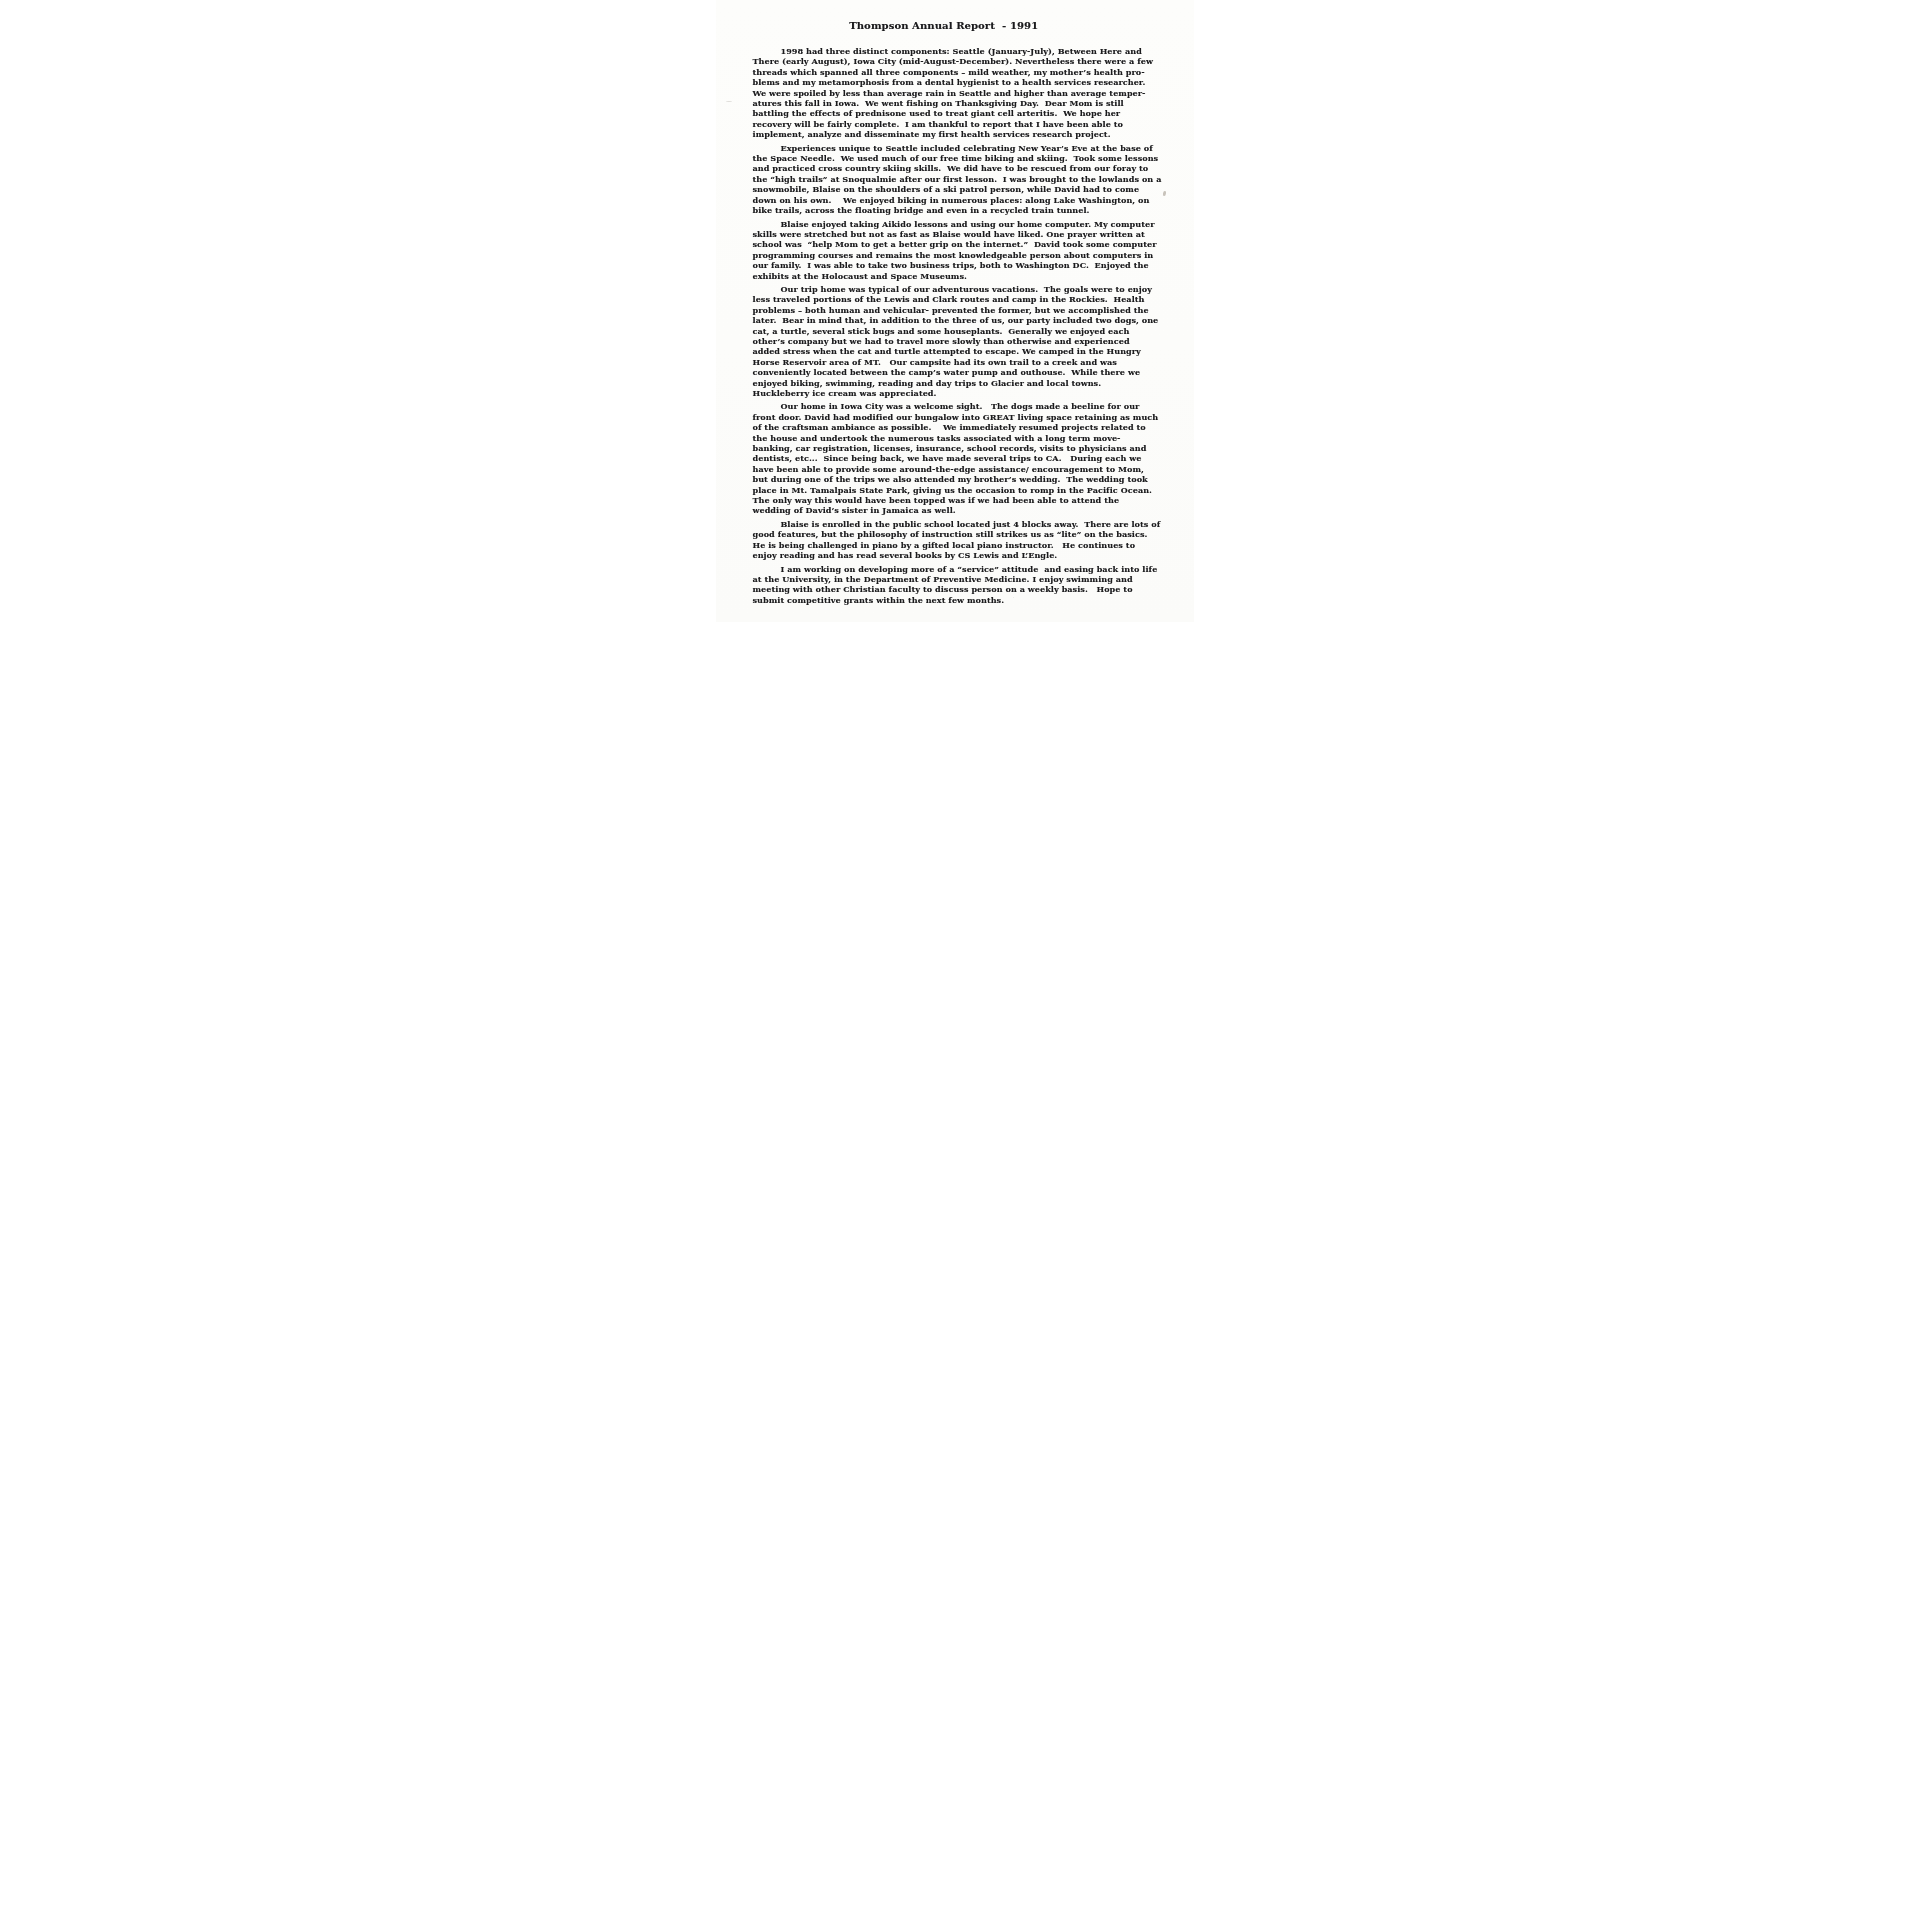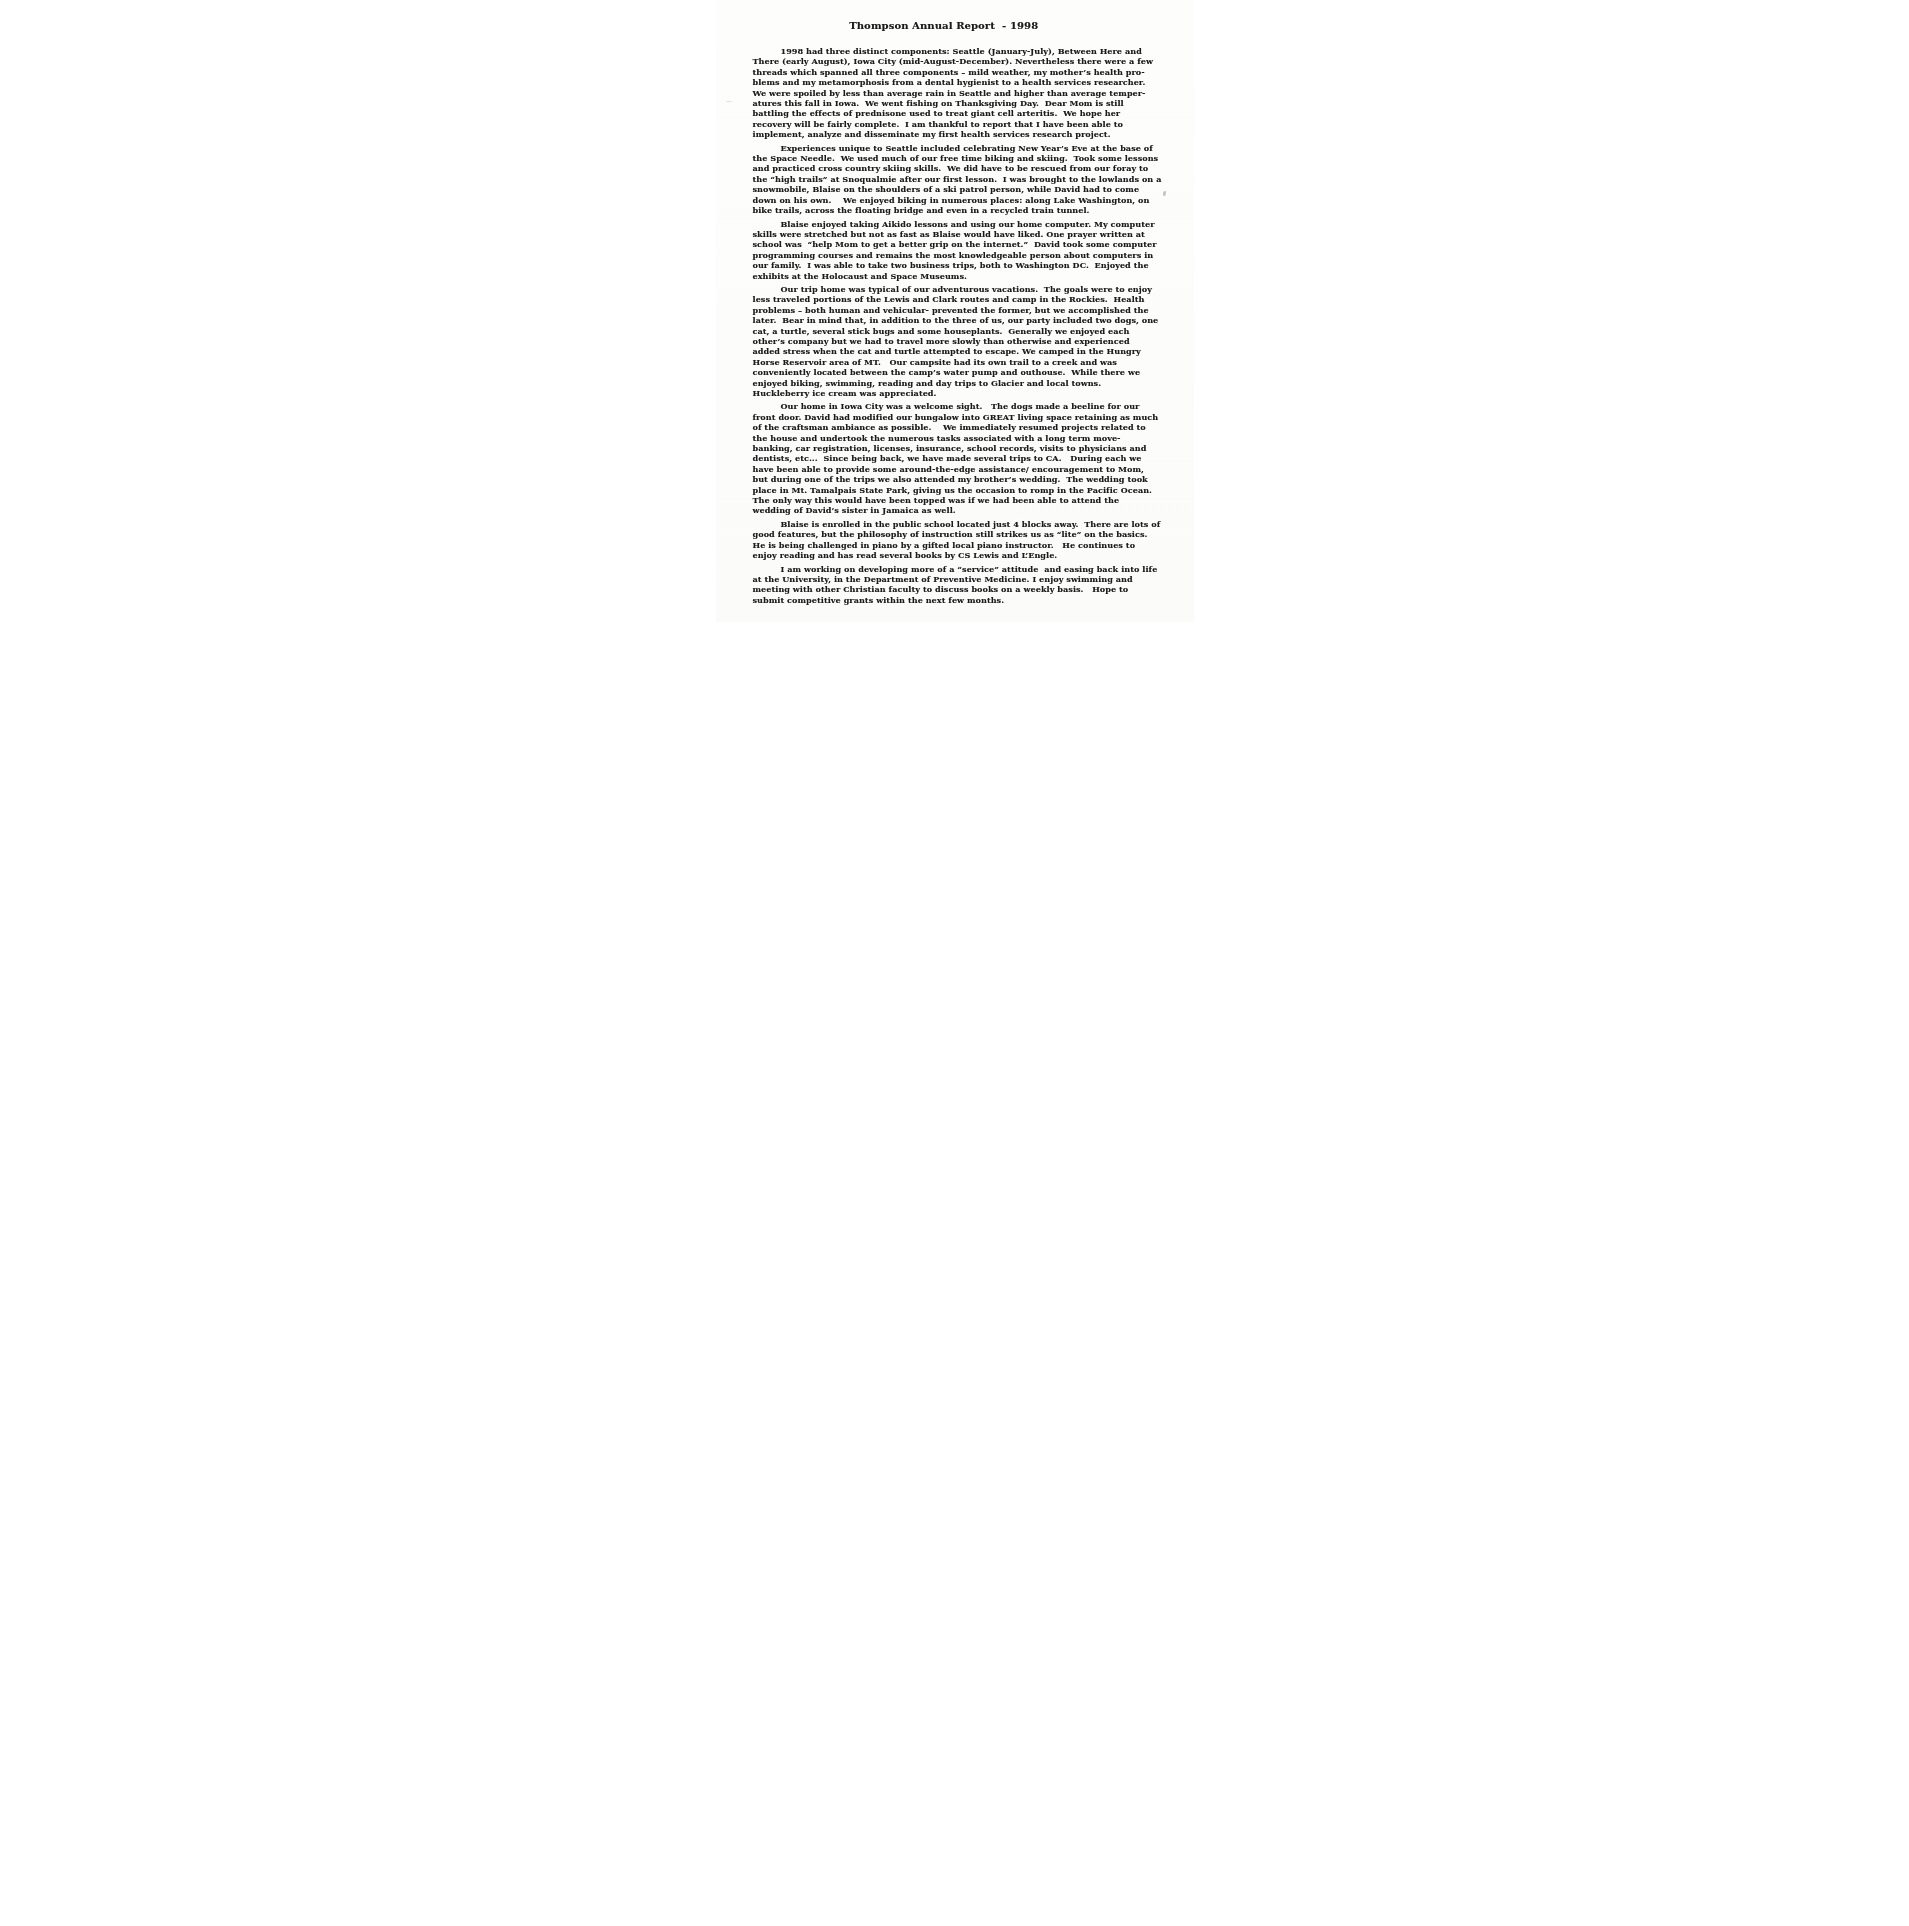--- a/index.html
+++ b/index.html
@@ -53,21 +53,21 @@
   }
   .artifact-1 { left: 447px; top: 191px; width: 2.7px; height: 5px; background: #b7b0a6; opacity: 0.75; transform: rotate(12deg); }
   .artifact-2 { left: 10.8px;  top: 101px; width: 5.4px; height: 1.2px; background: #cfccc6; opacity: 0.6; }
   .artifact-3 { left: 228px; top: 582px; width: 1.5px; height: 1.5px; background: #d8d5cf; opacity: 0.7; }
   .artifact-4 { left: 297px; top: 597px; width: 1.2px; height: 1.2px; background: #dcd9d3; opacity: 0.6; }
 </style>
 </head>
 <body>
 
 <div class="page">
-  <div class="title">Thompson Annual Report  - 1998</div>
+  <div class="title">Thompson Annual Report  - 1991</div>
 
   <div class="content">
     <p class="para">1998 had three distinct components: Seattle (January-July), Between Here and
 There (early August), Iowa City (mid-August-December). Nevertheless there were a few
 threads which spanned all three components – mild weather, my mother’s health pro-
 blems and my metamorphosis from a dental hygienist to a health services researcher.
 We were spoiled by less than average rain in Seattle and higher than average temper-
 atures this fall in Iowa.  We went fishing on Thanksgiving Day.  Dear Mom is still
 battling the effects of prednisone used to treat giant cell arteritis.  We hope her
 recovery will be fairly complete.  I am thankful to report that I have been able to
@@ -106,21 +106,21 @@
 but during one of the trips we also attended my brother’s wedding.  The wedding took
 place in Mt. Tamalpais State Park, giving us the occasion to romp in the Pacific Ocean.
 The only way this would have been topped was if we had been able to attend the
 wedding of David’s sister in Jamaica as well.</p>
     <p class="para">Blaise is enrolled in the public school located just 4 blocks away.  There are lots of
 good features, but the philosophy of instruction still strikes us as “lite” on the basics.
 He is being challenged in piano by a gifted local piano instructor.   He continues to
 enjoy reading and has read several books by CS Lewis and L’Engle.</p>
     <p class="para">I am working on developing more of a “service” attitude  and easing back into life
 at the University, in the Department of Preventive Medicine. I enjoy swimming and
-meeting with other Christian faculty to discuss books on a weekly basis.   Hope to
+meeting with other Christian faculty to discuss person on a weekly basis.   Hope to
 submit competitive grants within the next few months.</p>
   </div>
 
   <div class="artifact artifact-1"></div>
   <div class="artifact artifact-2"></div>
   <div class="artifact artifact-3"></div>
   <div class="artifact artifact-4"></div>
 </div>
 
 

